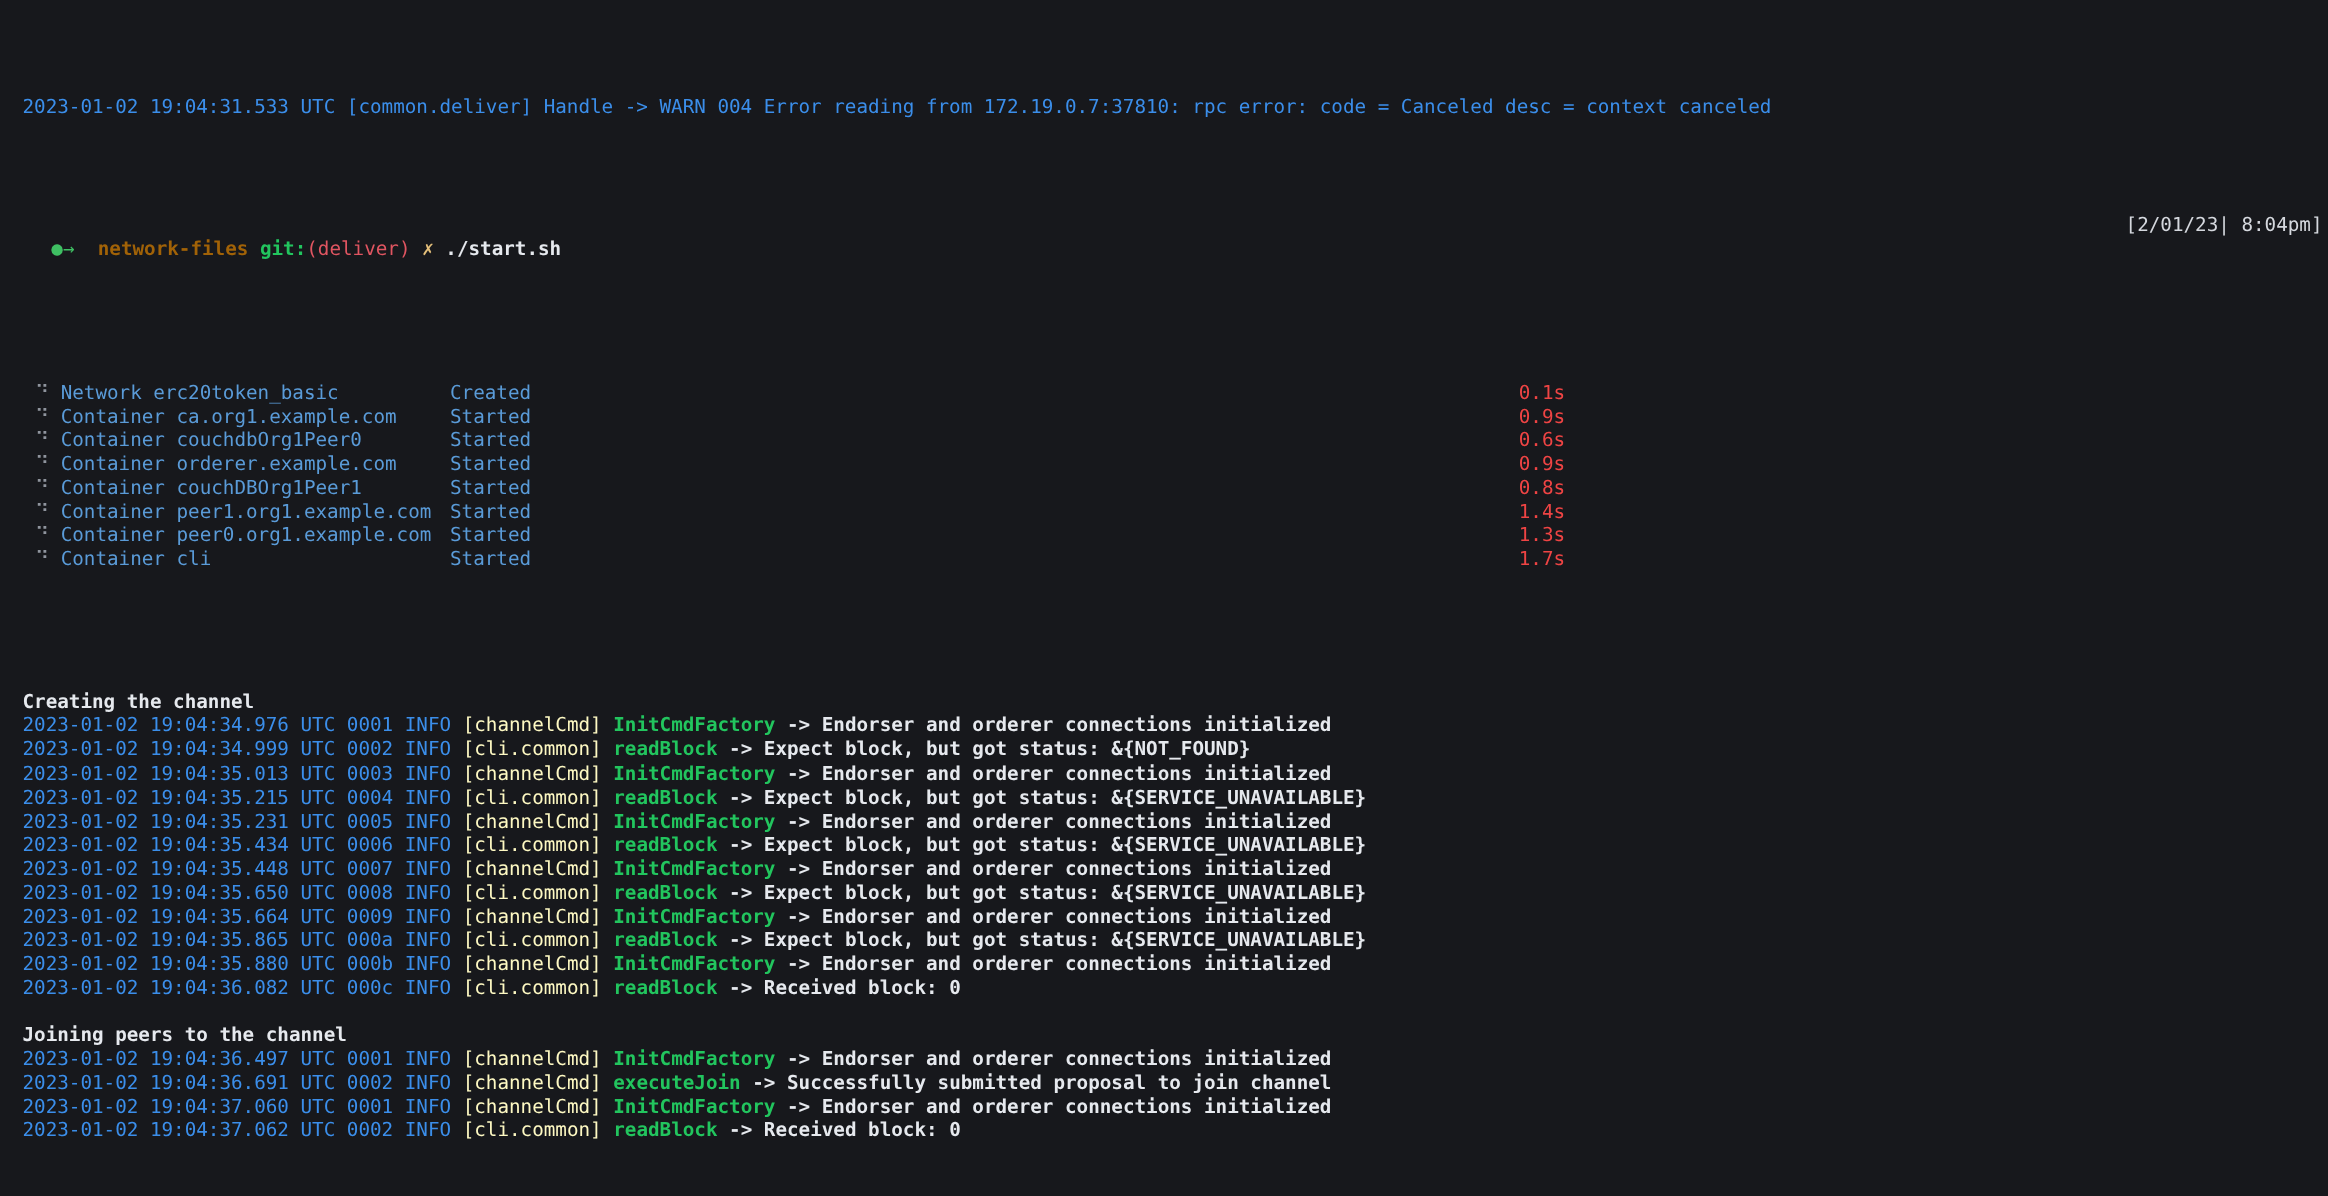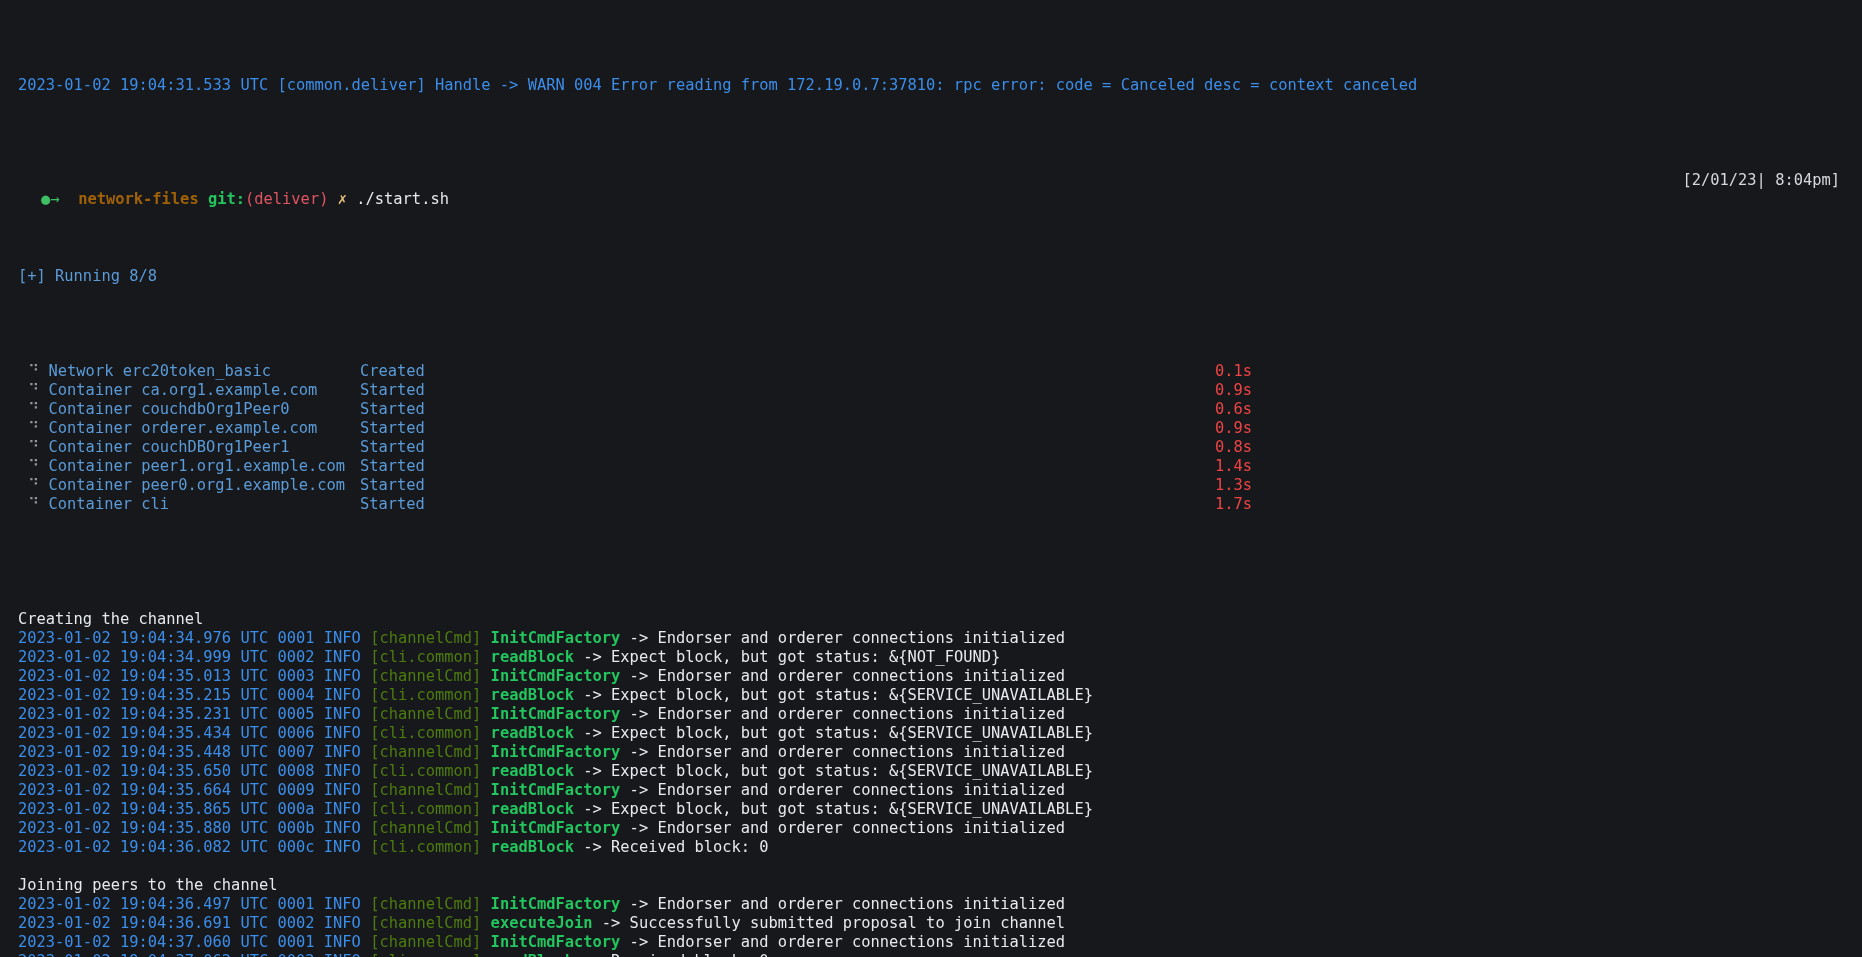--- a/index.html
+++ b/index.html
@@ -31,29 +31,29 @@
     height: 19.05px;
     white-space: pre;
     position: relative;
     padding-left: 18px;
     box-sizing: border-box;
   }
   .line.nopad { padding-left: 0; }
   .blue      { color: #3b8eea; }
   .blue-b    { color: #22c55e; font-weight: bold; }
   .lightblue { color: #5a9bd8; }
-  .dim       { color: #4d7c0f; margin-top: 14px; }
-  .white     { color: #e6e9ee; }
+  .dim       { color: #fef9c3; margin-top: 14px; }
+  .white     { color: #e6e9ee; font-weight: bold; }
   .green     { color: #3fbf63; }
   .cyan-b    { color: #a16207; font-weight: bold; }
   .red       { color: #e05561; }
   .yellow    { color: #e5c07b; }
   .ts-right {
     position: absolute;
-    right: 22px;
+    right: 4px;
     top: 0;
     color: #d5d8de;
   }
   .timing {
     position: absolute;
     left: 1215px;
     top: 0;
     color: #ef4444;
   }
   .status-col {
@@ -81,21 +81,20 @@
   
   <div class="toprow"><span>2023-01-02 19:04:31.533 UTC [common.deliver] Handle -&gt; WARN 004 Error reading from 172.19.0.7:37810: rpc error: code = Canceled desc = context canceled</span></div>
 
   
   <div class="line nopad" style="padding-left:4px;">
     <span class="dot">●</span><span class="green">→</span>&nbsp;&nbsp;<span class="cyan-b">network-files</span> <span class="blue-b">git:</span><span class="red">(deliver)</span> <span class="yellow">✗</span> <span class="white">./start.sh</span>
     <span class="ts-right">[2/01/23| 8:04pm]</span>
   </div>
 
   
-  <div class="line"><span class="lightblue">[+] Running 8/8</span></div>
 
   
   <div id="compose-list"><div class="line" style="padding-left: 28px;"><span class="svc-icon">⠙ </span><span class="lightblue">Network erc20token_basic</span><span class="lightblue status-col">Created</span><span class="timing">0.1s</span></div><div class="line" style="padding-left: 28px;"><span class="svc-icon">⠙ </span><span class="lightblue">Container ca.org1.example.com</span><span class="lightblue status-col">Started</span><span class="timing">0.9s</span></div><div class="line" style="padding-left: 28px;"><span class="svc-icon">⠙ </span><span class="lightblue">Container couchdbOrg1Peer0</span><span class="lightblue status-col">Started</span><span class="timing">0.6s</span></div><div class="line" style="padding-left: 28px;"><span class="svc-icon">⠙ </span><span class="lightblue">Container orderer.example.com</span><span class="lightblue status-col">Started</span><span class="timing">0.9s</span></div><div class="line" style="padding-left: 28px;"><span class="svc-icon">⠙ </span><span class="lightblue">Container couchDBOrg1Peer1</span><span class="lightblue status-col">Started</span><span class="timing">0.8s</span></div><div class="line" style="padding-left: 28px;"><span class="svc-icon">⠙ </span><span class="lightblue">Container peer1.org1.example.com</span><span class="lightblue status-col">Started</span><span class="timing">1.4s</span></div><div class="line" style="padding-left: 28px;"><span class="svc-icon">⠙ </span><span class="lightblue">Container peer0.org1.example.com</span><span class="lightblue status-col">Started</span><span class="timing">1.3s</span></div><div class="line" style="padding-left: 28px;"><span class="svc-icon">⠙ </span><span class="lightblue">Container cli</span><span class="lightblue status-col">Started</span><span class="timing">1.7s</span></div></div>
 
   
   <div id="sections"><div class="line">&nbsp;</div><div class="line"><span class="white">Creating the channel</span></div><div class="line"><span class="blue">2023-01-02 19:04:34.976 UTC 0001 INFO</span> <span class="dim">[channelCmd]</span> <span class="blue-b">InitCmdFactory</span><span class="white"> -&gt; Endorser and orderer connections initialized</span></div><div class="line"><span class="blue">2023-01-02 19:04:34.999 UTC 0002 INFO</span> <span class="dim">[cli.common]</span> <span class="blue-b">readBlock</span><span class="white"> -&gt; Expect block, but got status: &amp;{NOT_FOUND}</span></div><div class="line"><span class="blue">2023-01-02 19:04:35.013 UTC 0003 INFO</span> <span class="dim">[channelCmd]</span> <span class="blue-b">InitCmdFactory</span><span class="white"> -&gt; Endorser and orderer connections initialized</span></div><div class="line"><span class="blue">2023-01-02 19:04:35.215 UTC 0004 INFO</span> <span class="dim">[cli.common]</span> <span class="blue-b">readBlock</span><span class="white"> -&gt; Expect block, but got status: &amp;{SERVICE_UNAVAILABLE}</span></div><div class="line"><span class="blue">2023-01-02 19:04:35.231 UTC 0005 INFO</span> <span class="dim">[channelCmd]</span> <span class="blue-b">InitCmdFactory</span><span class="white"> -&gt; Endorser and orderer connections initialized</span></div><div class="line"><span class="blue">2023-01-02 19:04:35.434 UTC 0006 INFO</span> <span class="dim">[cli.common]</span> <span class="blue-b">readBlock</span><span class="white"> -&gt; Expect block, but got status: &amp;{SERVICE_UNAVAILABLE}</span></div><div class="line"><span class="blue">2023-01-02 19:04:35.448 UTC 0007 INFO</span> <span class="dim">[channelCmd]</span> <span class="blue-b">InitCmdFactory</span><span class="white"> -&gt; Endorser and orderer connections initialized</span></div><div class="line"><span class="blue">2023-01-02 19:04:35.650 UTC 0008 INFO</span> <span class="dim">[cli.common]</span> <span class="blue-b">readBlock</span><span class="white"> -&gt; Expect block, but got status: &amp;{SERVICE_UNAVAILABLE}</span></div><div class="line"><span class="blue">2023-01-02 19:04:35.664 UTC 0009 INFO</span> <span class="dim">[channelCmd]</span> <span class="blue-b">InitCmdFactory</span><span class="white"> -&gt; Endorser and orderer connections initialized</span></div><div class="line"><span class="blue">2023-01-02 19:04:35.865 UTC 000a INFO</span> <span class="dim">[cli.common]</span> <span class="blue-b">readBlock</span><span class="white"> -&gt; Expect block, but got status: &amp;{SERVICE_UNAVAILABLE}</span></div><div class="line"><span class="blue">2023-01-02 19:04:35.880 UTC 000b INFO</span> <span class="dim">[channelCmd]</span> <span class="blue-b">InitCmdFactory</span><span class="white"> -&gt; Endorser and orderer connections initialized</span></div><div class="line"><span class="blue">2023-01-02 19:04:36.082 UTC 000c INFO</span> <span class="dim">[cli.common]</span> <span class="blue-b">readBlock</span><span class="white"> -&gt; Received block: 0</span></div><div class="line">&nbsp;</div><div class="line"><span class="white">Joining peers to the channel</span></div><div class="line"><span class="blue">2023-01-02 19:04:36.497 UTC 0001 INFO</span> <span class="dim">[channelCmd]</span> <span class="blue-b">InitCmdFactory</span><span class="white"> -&gt; Endorser and orderer connections initialized</span></div><div class="line"><span class="blue">2023-01-02 19:04:36.691 UTC 0002 INFO</span> <span class="dim">[channelCmd]</span> <span class="blue-b">executeJoin</span><span class="white"> -&gt; Successfully submitted proposal to join channel</span></div><div class="line"><span class="blue">2023-01-02 19:04:37.060 UTC 0001 INFO</span> <span class="dim">[channelCmd]</span> <span class="blue-b">InitCmdFactory</span><span class="white"> -&gt; Endorser and orderer connections initialized</span></div><div class="line"><span class="blue">2023-01-02 19:04:37.062 UTC 0002 INFO</span> <span class="dim">[cli.common]</span> <span class="blue-b">readBlock</span><span class="white"> -&gt; Received block: 0</span></div></div>
 
   
   
   

